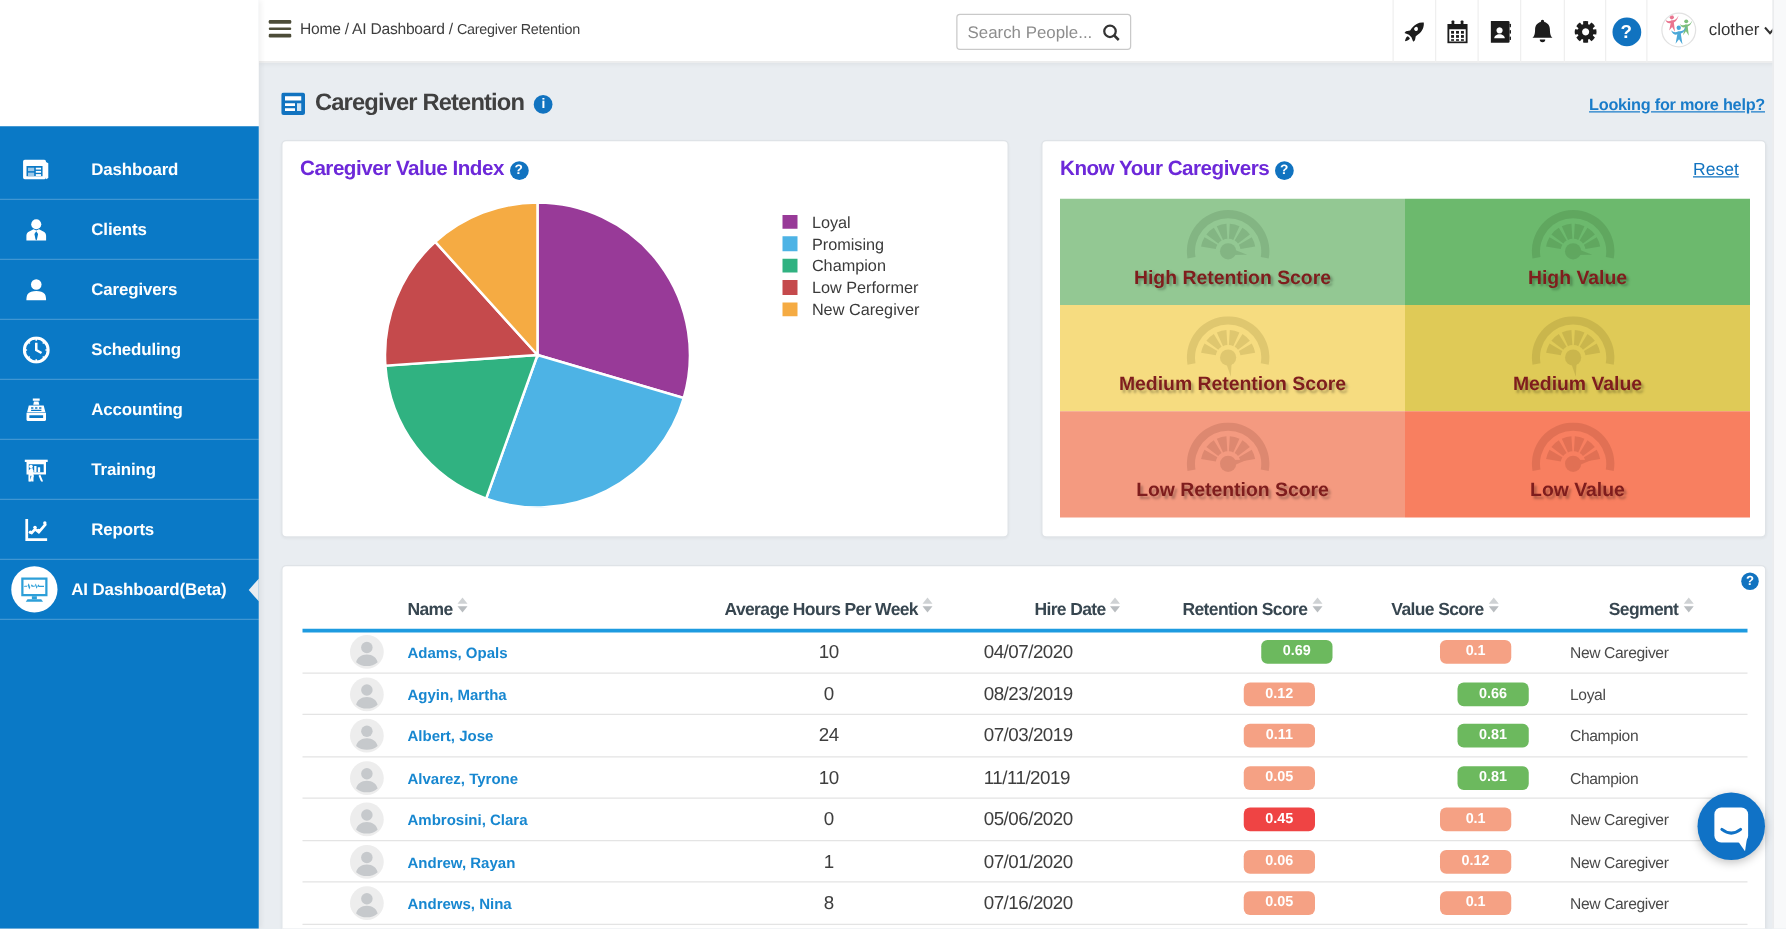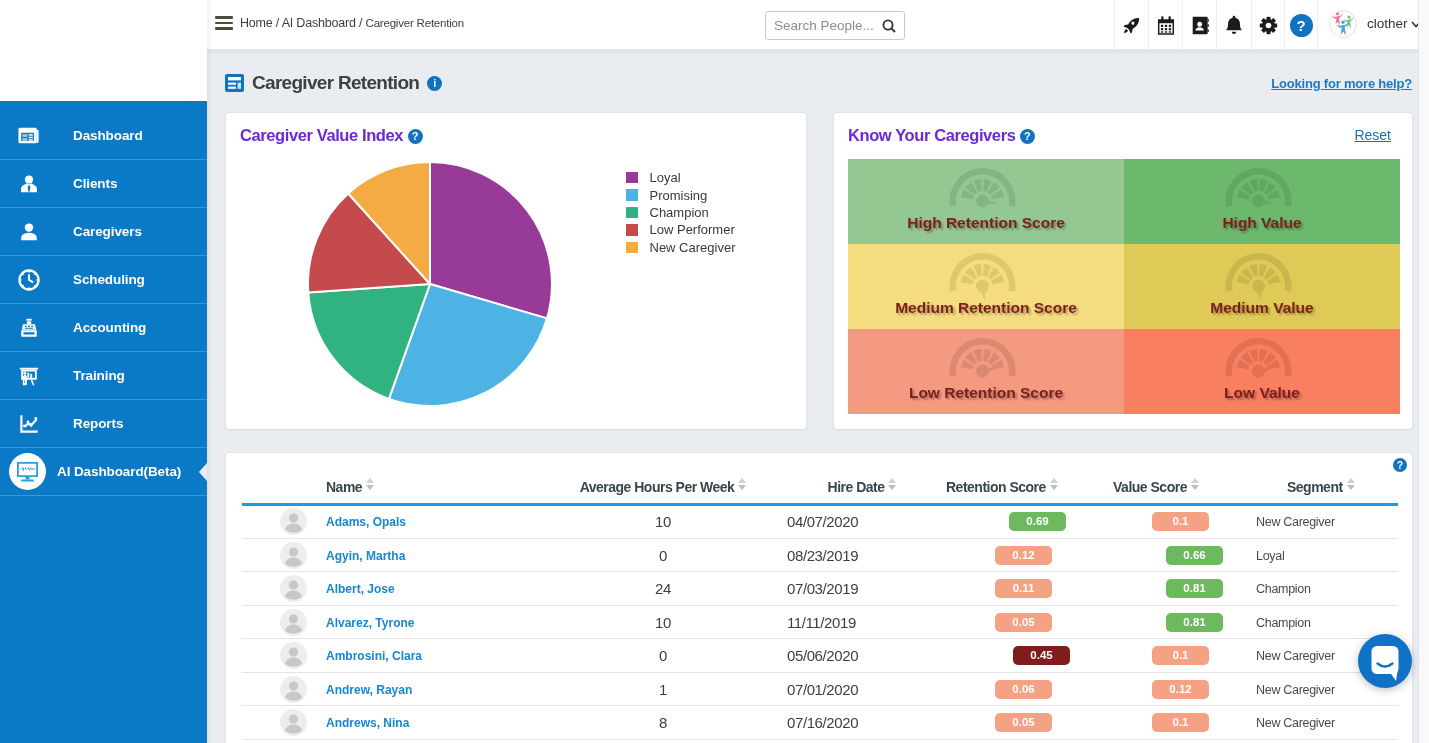--- a/index.html
+++ b/index.html
@@ -62,21 +62,21 @@
 .trow { position:absolute; left:0; width:1156px; height:33.5px; border-bottom:1px solid #e4e4e4; }
 .av { position:absolute; left:38px; top:3px; width:27px; height:27px; border-radius:50%; background:#ededed; overflow:hidden; }
 .nm { position:absolute; left:84px; top:10px; font-size:12px; font-weight:bold; color:#1787d0; }
 .hrs { position:absolute; left:321px; width:200px; top:8px; font-size:15px; letter-spacing:-0.4px; color:#3e3e3e; text-align:center; }
 .hdate { position:absolute; left:545px; width:150px; top:8px; font-size:15px; letter-spacing:-0.4px; color:#3e3e3e; }
 .pill { position:absolute; top:7px; width:57px; height:19px; border-radius:5px; color:#fff; font-size:11.5px; font-weight:bold; text-align:center; line-height:19px; }
 .rpill { left:753px; }
 .vpill { left:910px; }
 .pgreen { background:#6cb95e;margin-left:14px; }
 .psal { background:#f5a184; }
-.pyel { background:#7f1d1d;margin-left:18px; }
+.pyel { background:#ef4444; }
 .seg { position:absolute; left:1014px; top:10px; font-size:12.5px; letter-spacing:-0.3px; color:#4a4a4a; }
 .sortcar { display:inline-block; position:relative; width:8px; height:14px; margin-left:4px; }
 .sortcar:before { content:""; position:absolute; left:0; top:0; border-left:4px solid transparent; border-right:4px solid transparent; border-bottom:5px solid #cfd2d4; }
 .sortcar:after { content:""; position:absolute; left:0; top:7px; border-left:4px solid transparent; border-right:4px solid transparent; border-top:5px solid #b9bdc0; }
 
 
 .chat { position:absolute; right:17px; bottom:55px; width:54px; height:54px; border-radius:50%; background:#1072c6; box-shadow:0 2px 8px rgba(0,0,0,0.25); z-index:9; }
 
 
 .sbar { position:absolute; right:0; top:0; width:11px; height:743px; background:#f8f9fa; border-left:1px solid #e6e8ea; z-index:8; }

